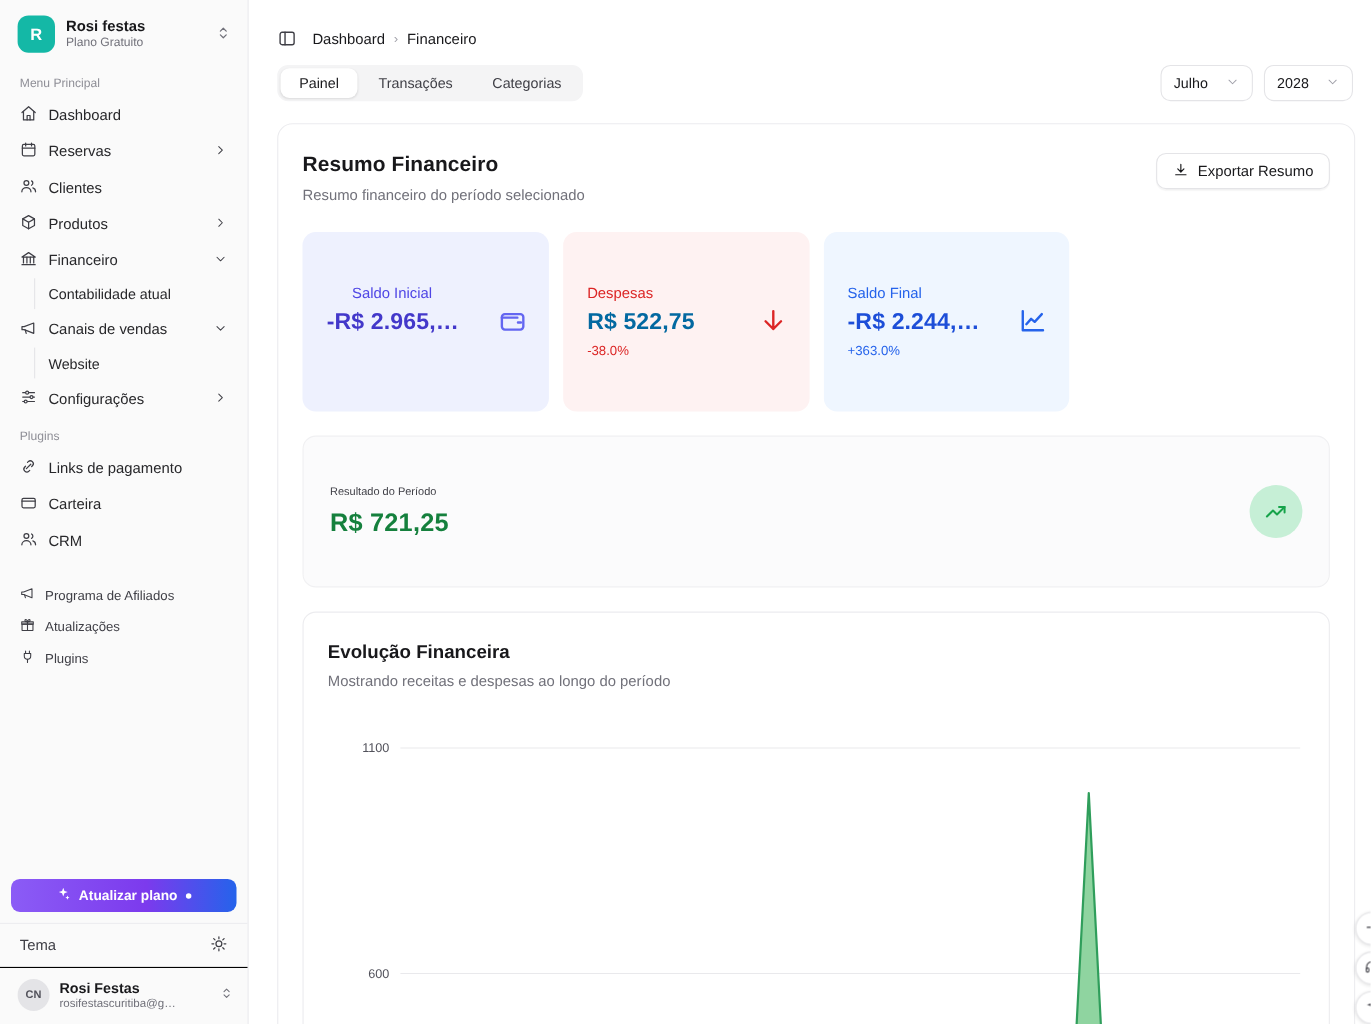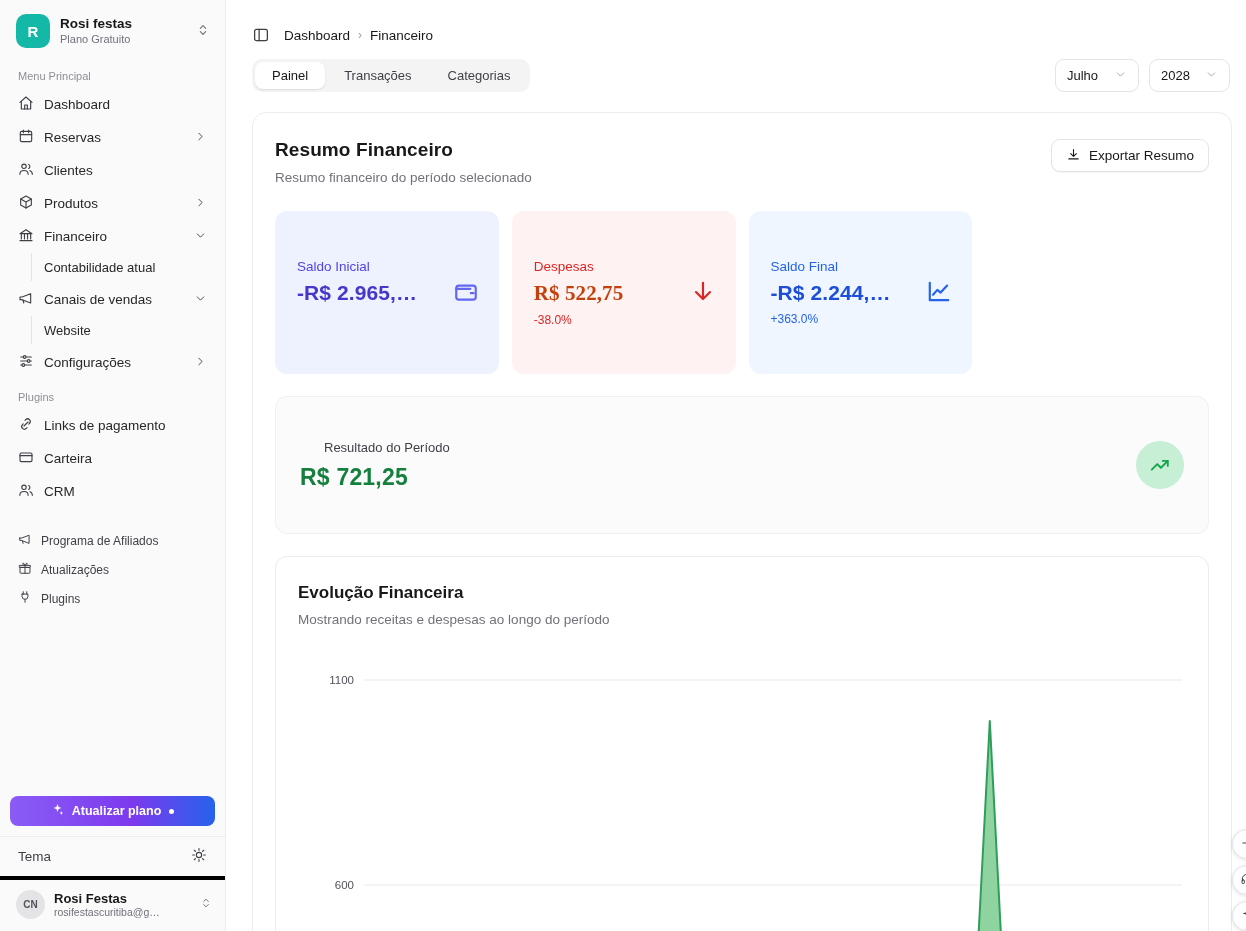--- a/index.html
+++ b/index.html
@@ -36,21 +36,21 @@
   .extras-block { margin-top:18px; }
   .sidebar-spacer { flex:1; }
   .upgrade-btn { margin:8px 10px 10px; height:30px; border:none; border-radius:8px;
     background:linear-gradient(90deg,#8b5cf6 0%,#7c3aed 60%,#2563eb 100%);
     color:#fff; font-size:12.5px; font-weight:700; display:flex; align-items:center;
     justify-content:center; gap:8px; cursor:pointer; font-family:inherit; }
   .upgrade-dot { width:5px; height:5px; border-radius:50%; background:#fff; }
   .theme-row { border-top:1px solid #ededf0; height:40px; display:flex; align-items:center;
     justify-content:space-between; padding:0 18px; font-size:13.5px; color:#3f3f46; }
   .theme-row .ic { color:#3f3f46; cursor:pointer; }
-  .user-row { border-top:4px solid #000000; display:flex; align-items:center; gap:9px;
+  .user-row { border-top:1px solid #000000; display:flex; align-items:center; gap:9px;
     padding:10px 12px 12px 16px; cursor:pointer; }
   .user-avatar { width:29px; height:29px; border-radius:50%; background:#e4e4e7; color:#52525b;
     font-size:10px; font-weight:700; display:grid; place-items:center; }
   .user-name { font-size:13px; font-weight:700; line-height:1.2; }
   .user-email { font-size:10.5px; color:#71717a; max-width:110px; overflow:hidden;
     white-space:nowrap; text-overflow:ellipsis; }
   .user-caret { margin-left:auto; color:#71717a; }
 
   
   .main { margin-left:226px; height:100%; position:relative; }
@@ -88,40 +88,40 @@
   .stats-row { display:grid; grid-template-columns:repeat(4,1fr); gap:13px; margin-top:26px; }
   .stat-card { border-radius:12px; height:163px; padding:20px 22px; position:relative;
     display:flex; flex-direction:column; justify-content:center; gap:7px; }
   .stat-label { font-size:13.5px; }
   .stat-value { font-size:21px; font-weight:700; letter-spacing:.1px; white-space:nowrap;
     overflow:hidden; max-width:160px; }
   .stat-delta { font-size:12px; min-height:14px; }
   .stat-icon { position:absolute; right:20px; top:50%; transform:translateY(-50%); }
   .stat-icon .ic { width:26px; height:26px; stroke-width:2; }
   .stat-card.indigo { background:#eef1fe; }
-  .stat-card.indigo .stat-label { color:#4f46e5; }
+  .stat-card.indigo .stat-label { color:#4f46e5;margin-left:23px; }
   .stat-card.indigo .stat-value { color:#4338ca; }
   .stat-card.indigo .stat-icon { color:#6366f1; }
   .stat-card.green { background:#f0fdf4; }
   .stat-card.green .stat-label { color:#16a34a; }
   .stat-card.green .stat-value { color:#15803d; }
   .stat-card.green .stat-delta, .stat-card.green .stat-icon { color:#16a34a; }
   .stat-card.red { background:#fef2f2; }
   .stat-card.red .stat-label { color:#dc2626; }
-  .stat-card.red .stat-value { color:#c2410c;font-family:Liberation Serif, serif; }
+  .stat-card.red .stat-value { color:#0369a1; }
   .stat-card.red .stat-delta, .stat-card.red .stat-icon { color:#dc2626; }
   .stat-card.blue { background:#eff6ff; }
   .stat-card.blue .stat-label { color:#2563eb; }
   .stat-card.blue .stat-value { color:#1d4ed8; }
   .stat-card.blue .stat-delta, .stat-card.blue .stat-icon { color:#2563eb; }
 
   .result-card { margin-top:22px; background:#fbfbfc; border:1px solid #f0f0f2;
     border-radius:12px; padding:26px 24px; display:flex; align-items:center;
     justify-content:space-between; height:138px; }
-  .result-label { font-size:13px; color:#3f3f46;margin-left:24px; }
+  .result-label { font-size:10px; color:#3f3f46; }
   .result-value { font-size:23px; font-weight:700; color:#15803d; margin-top:9px; letter-spacing:.2px; }
   .result-icon-circle { width:48px; height:48px; border-radius:50%; background:#c6efd6;
     display:grid; place-items:center; color:#16a34a; }
   .result-icon-circle .ic { width:22px; height:22px; stroke-width:2; }
 
   .evolution-card { margin-top:22px; border:1px solid #ececef; border-radius:12px;
     padding:26px 22px 0; height:560px; overflow:hidden; }
   .evo-title { font-size:17px; font-weight:700; }
   .evo-sub { font-size:13.5px; color:#71717a; margin-top:9px; }
   .chart-area { margin-top:24px; position:relative; height:420px; }

